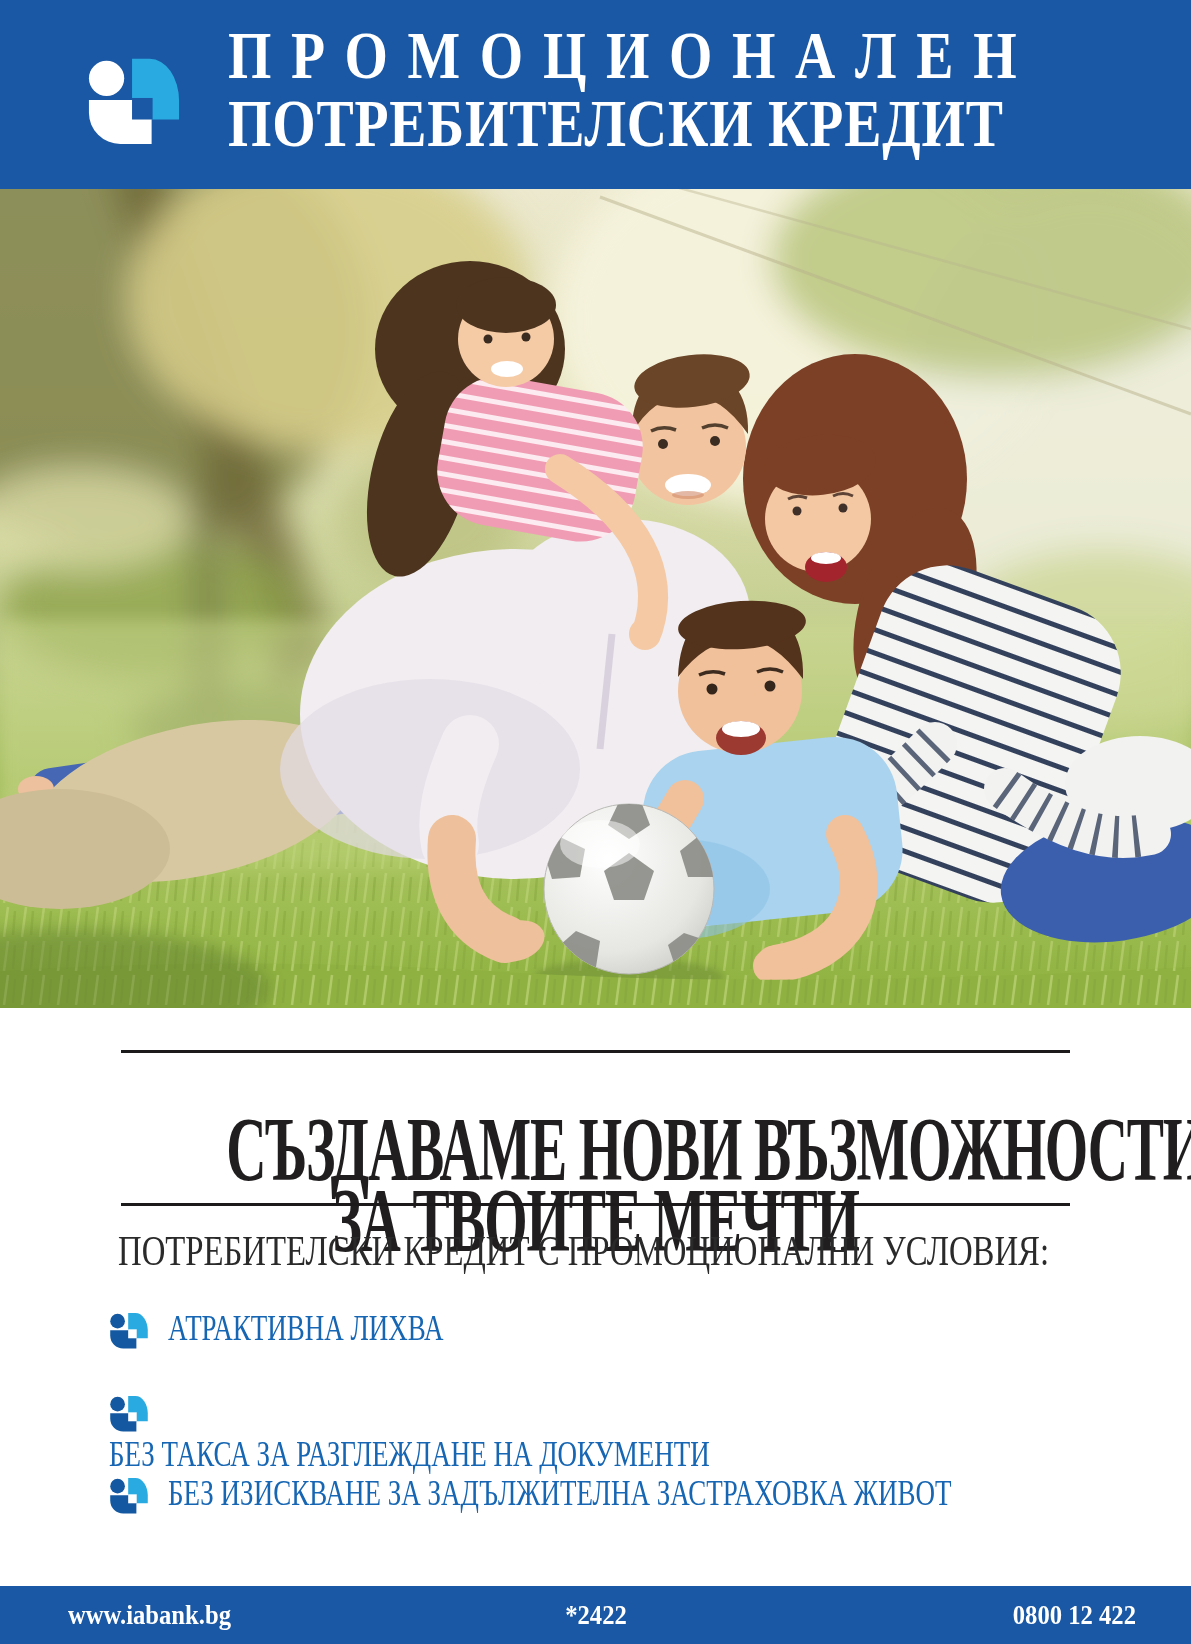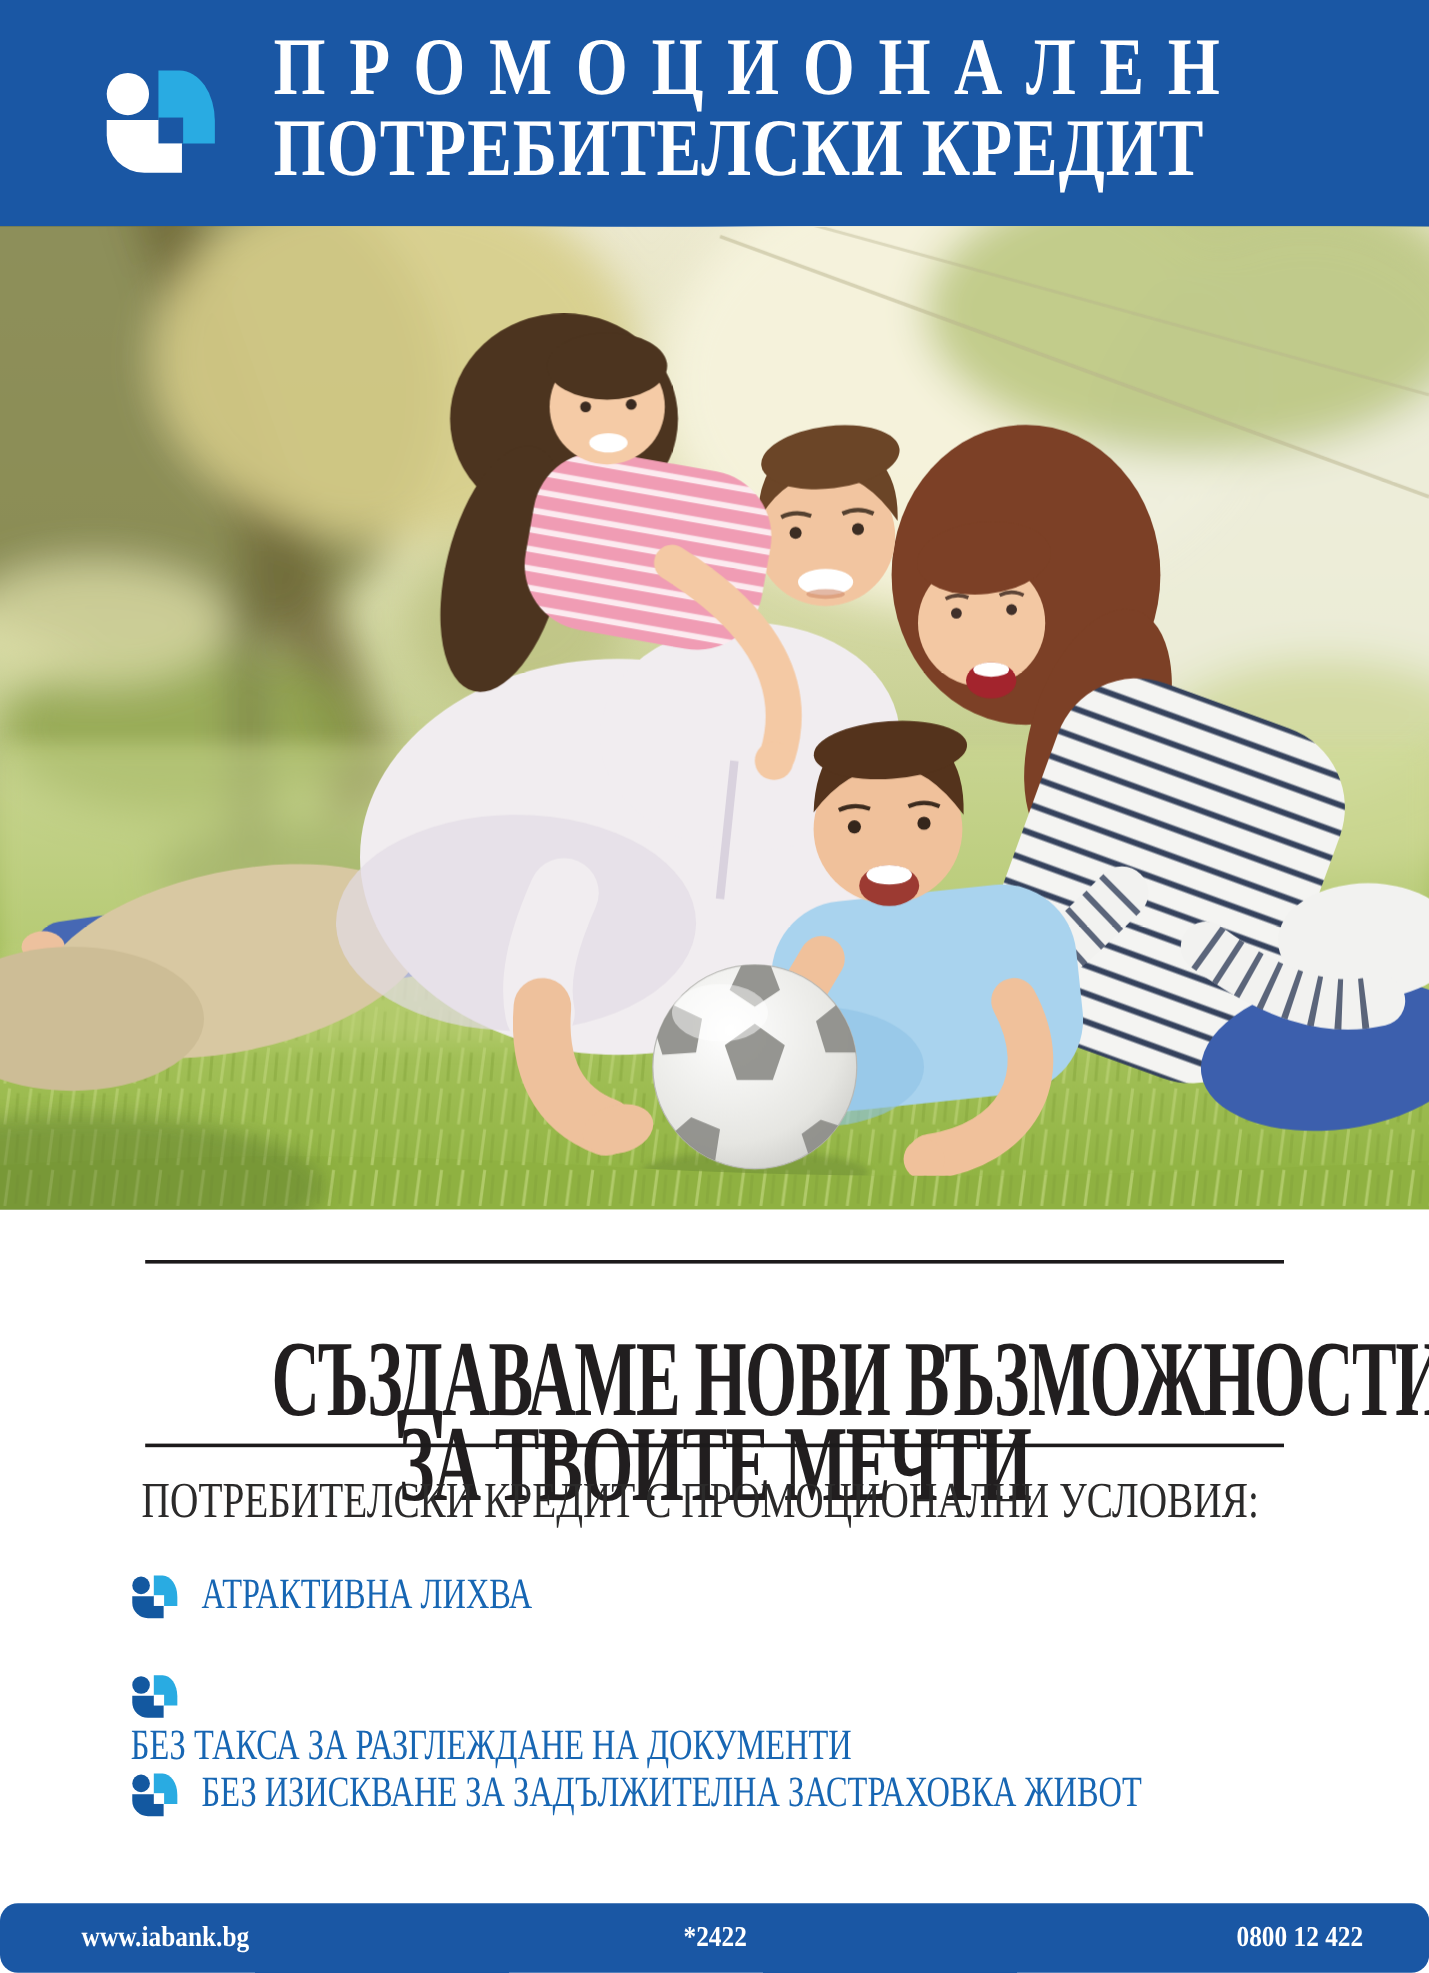--- a/index.html
+++ b/index.html
@@ -24,21 +24,21 @@
   .hl-line{display:block;transform:scaleX(0.62);}
   .subtitle{position:absolute;top:221px;left:118px;color:#2b2a2a;font-size:42px;line-height:44px;white-space:nowrap;}
   .subtitle .sq{display:inline-block;transform:scaleX(0.78);transform-origin:left center;}
   .benefit{position:absolute;left:109px;height:46px;display:flex;align-items:flex-start;}
   .b1{top:299px;} .b2{top:382px;flex-direction:column;} .b3{top:464px;}
   .benefit svg{width:40px;height:43px;flex:0 0 auto;margin-right:19px;}
   .benefit .blabel{color:#1766b3;font-size:36px;line-height:43px;white-space:nowrap;
                    display:inline-block;transform:scaleX(0.75);transform-origin:left center;}
   
   .ftr{position:absolute;left:0;top:1586px;width:1191px;height:58px;background:#1a57a4;color:#fff;
-       font-weight:bold;font-size:24px;line-height:58px;border-radius:15px;}
+       font-weight:bold;font-size:28px;line-height:58px;}
   .ftr span{position:absolute;white-space:nowrap;display:inline-block;}
   .f-web{left:68px;transform:scaleX(0.88);transform-origin:left center;}
   .f-short{left:50%;transform:translateX(-50%) scaleX(0.88);}
   .f-phone{right:55px;transform:scaleX(0.88);transform-origin:right center;}
   
   .lgw .lg-head,.lgw .lg-b{fill:#ffffff;} .lgw .lg-q{fill:#29abe2;} .lgw .lg-n{fill:#1a57a4;}
   .lgb .lg-head,.lgb .lg-b{fill:#1358a0;} .lgb .lg-q{fill:#29abe2;} .lgb .lg-n{fill:#ffffff;}
 </style>
 </head>
 <body>

